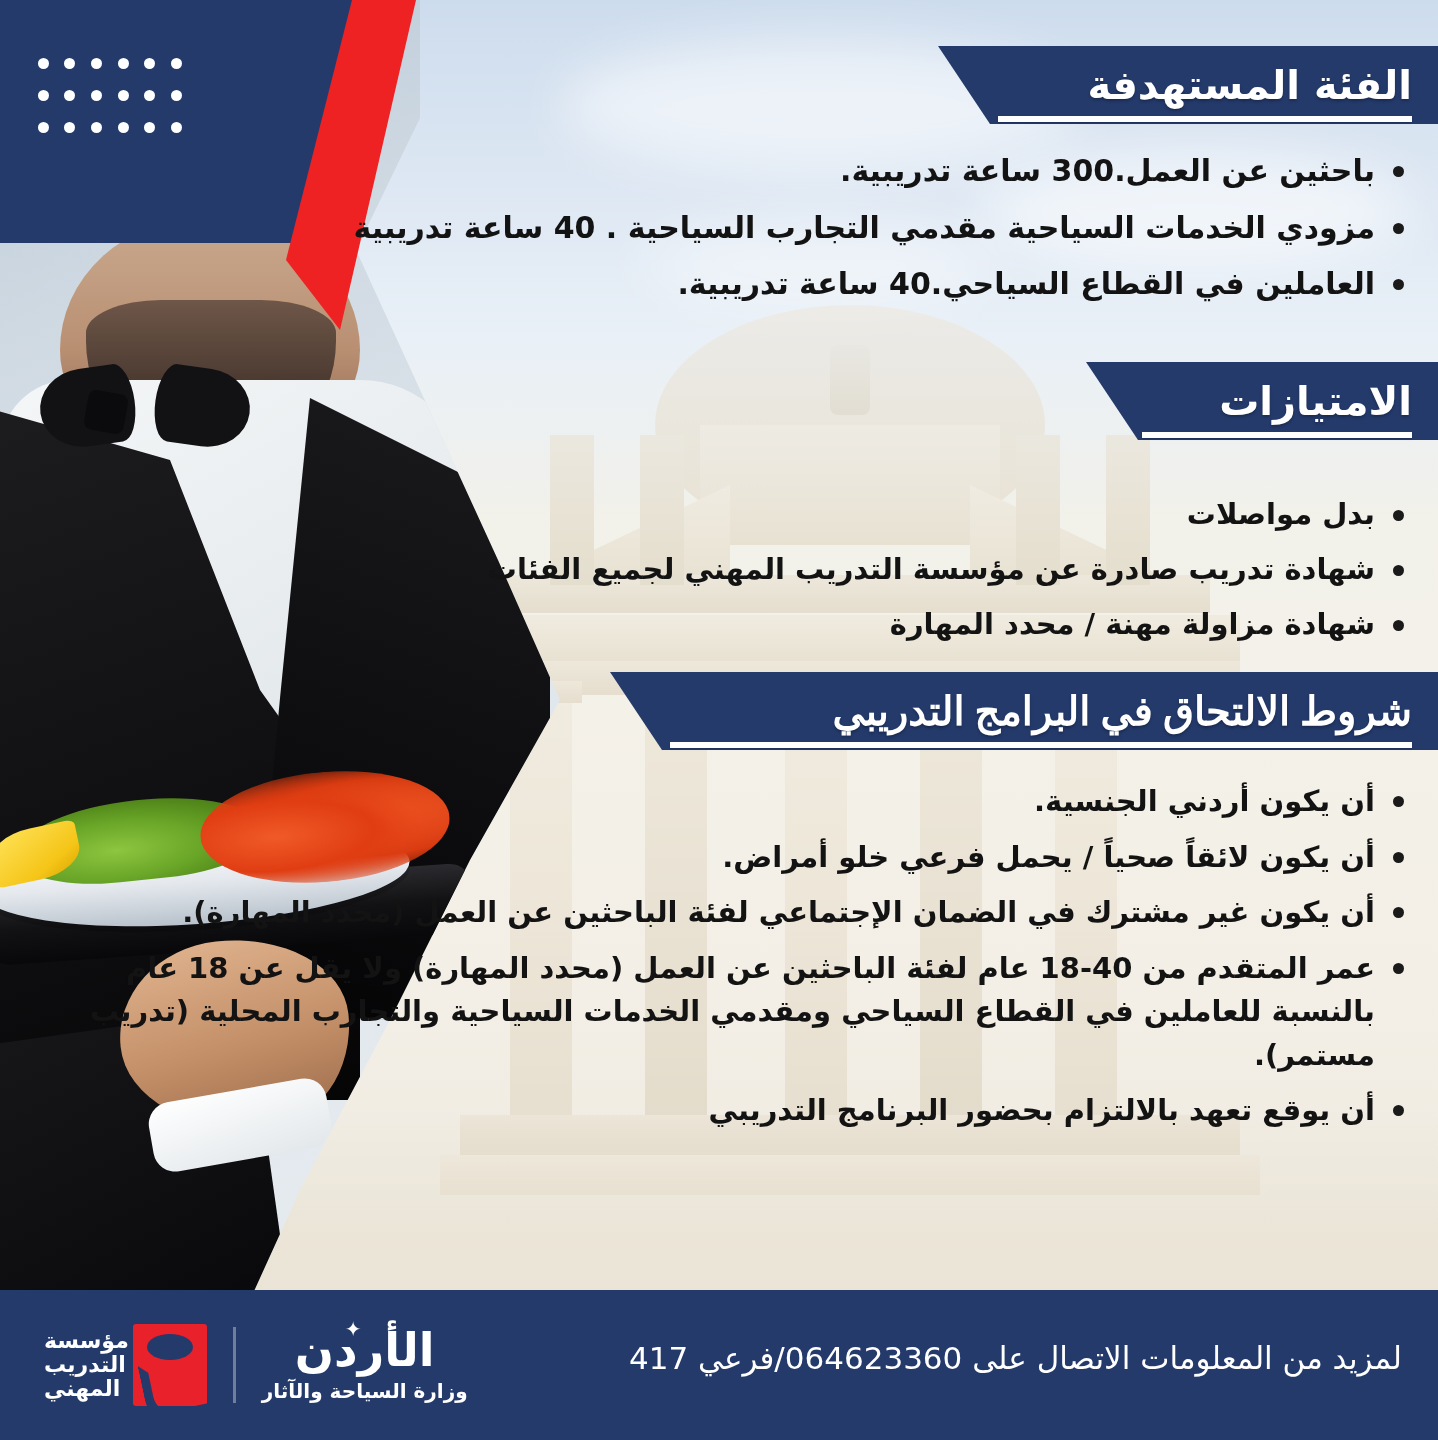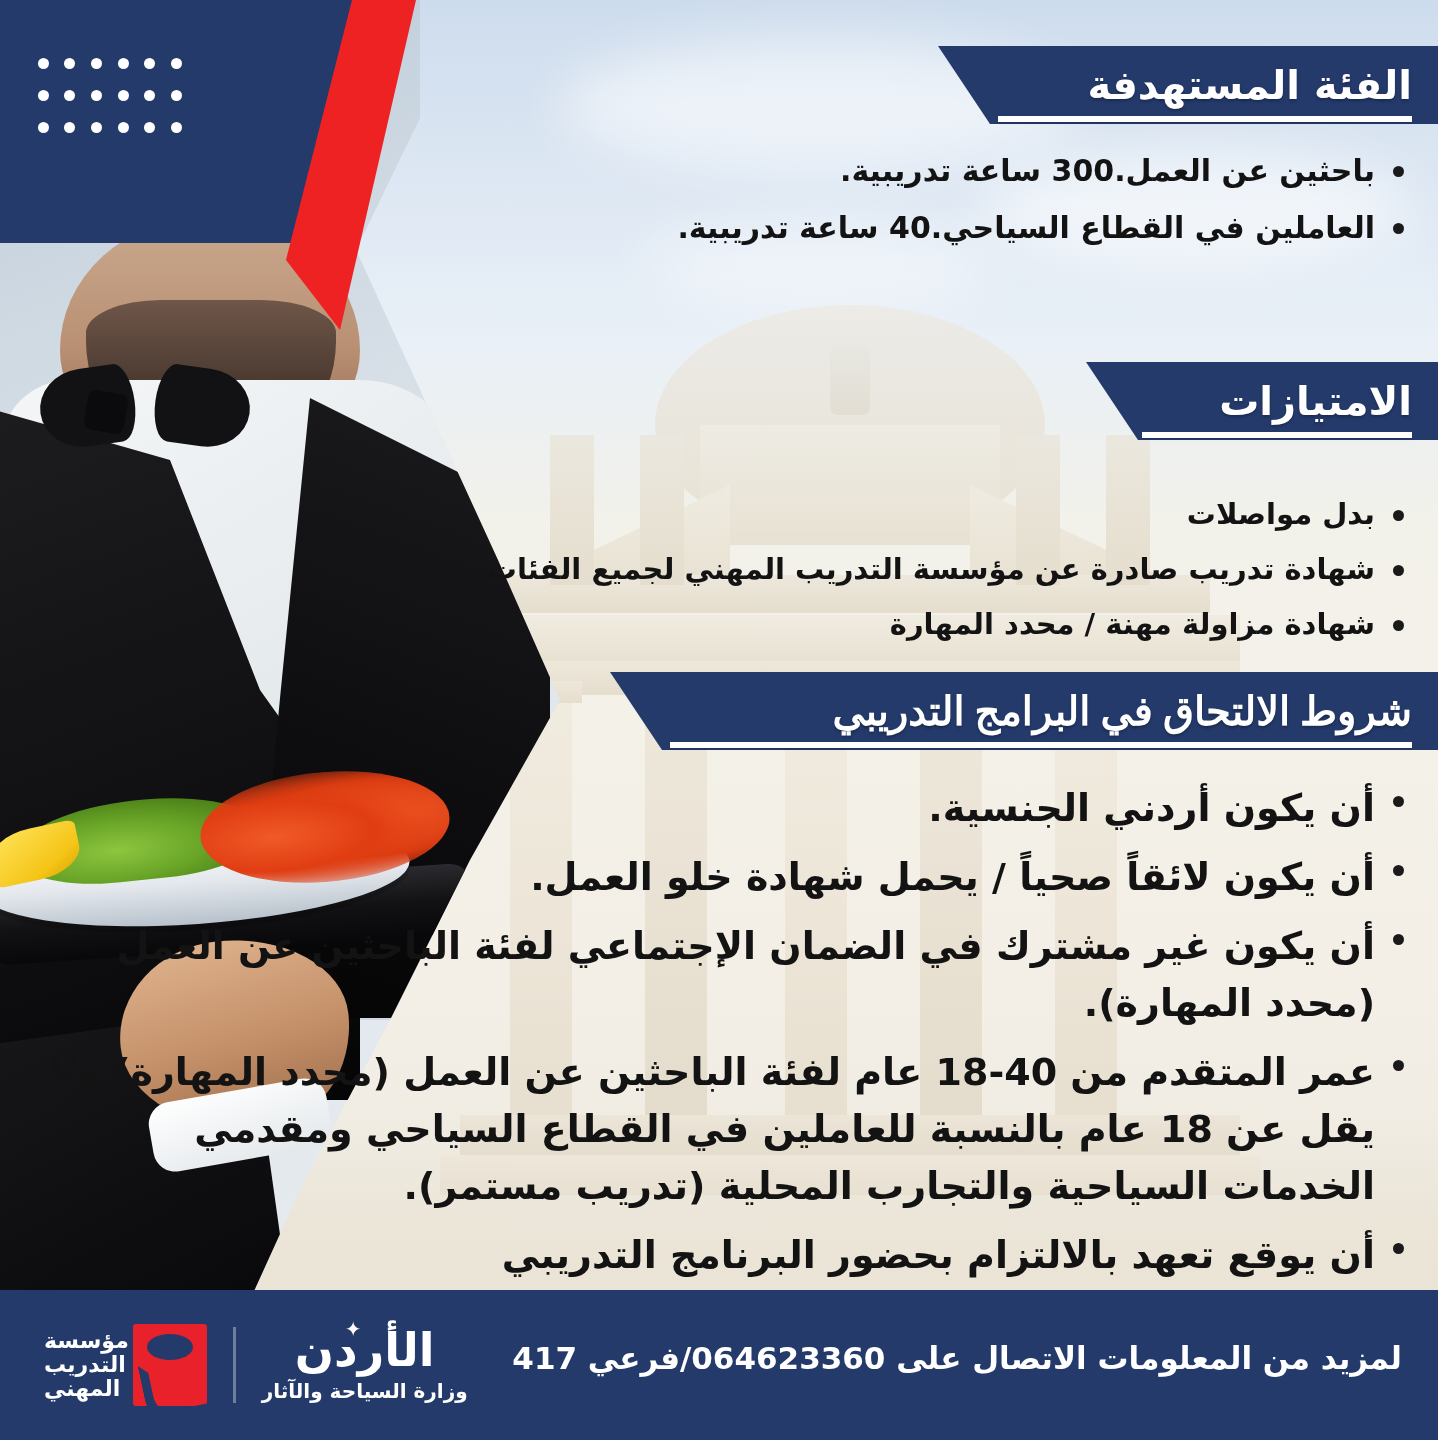--- a/index.html
+++ b/index.html
@@ -244,31 +244,31 @@
     font-size:29px;line-height:1.42;font-weight:bold;
     color:#131313;
     text-align:right;
   }
 
   #list1{ top:150px; width:1360px; }
   #list1 .litext{ font-size:30px; }
   #list2{ top:462px; width:1360px;margin-top:32px; }
   #list2 .litext{ font-size:29px; }
   #list3{ top:780px; width:1360px; }
-  #list3 .litext{ font-size:38px; line-height:1.5; }
+  #list3 .litext{ font-size:29px; line-height:1.5; }
   #list3 .li{ margin-bottom:12px; }
 
   
   .footer{
     position:absolute;left:0;bottom:0;width:1438px;height:150px;
     background:#243a6b;
   }
   .footer-text{
     position:absolute;right:36px;top:50px;
-    color:#ffffff;font-size:31px;font-weight:bold;direction:rtl;
+    color:#ffffff;font-size:31px;font-weight:normal;direction:rtl;
     white-space:nowrap;
   }
   .logos{
     position:absolute;left:44px;top:22px;height:106px;
     display:flex;flex-direction:row-reverse;align-items:center;gap:26px;
   }
   
   .vtc{display:flex;flex-direction:row;align-items:center;gap:4px;direction:rtl;}
   .vtc-mark{
     width:74px;height:82px;background:#e8212b;position:relative;flex:0 0 auto;
@@ -415,20 +415,24 @@
   </div>
   <div class="heading-rule" id="h1rule"></div>
 
   <div class="list" id="list1">
     <div class="li">
       <span class="bullet"></span>
       <span class="litext">باحثين عن العمل.300 ساعة تدريبية.</span>
     </div>
     <div class="li">
       <span class="bullet"></span>
+      <span class="litext">مزودي الخدمات السياحية مقدمي التجارب السياحية . 40 ساعة تدريبية</span>
+    </div>
+    <div class="li">
+      <span class="bullet"></span>
       <span class="litext">العاملين في القطاع السياحي.40  ساعة تدريبية.</span>
     </div>
   </div>
 
   <div class="heading" id="h2">
     <span class="htext">الامتيازات</span>
   </div>
   <div class="heading-rule" id="h2rule"></div>
 
   <div class="list" id="list2">
@@ -451,21 +455,21 @@
   </div>
   <div class="heading-rule" id="h3rule"></div>
 
   <div class="list" id="list3">
     <div class="li">
       <span class="bullet"></span>
       <span class="litext">أن يكون أردني الجنسية.</span>
     </div>
     <div class="li">
       <span class="bullet"></span>
-      <span class="litext">أن يكون لائقاً صحياً / يحمل شهادة خلو العمل.</span>
+      <span class="litext">أن يكون لائقاً صحياً / يحمل فرعي خلو أمراض.</span>
     </div>
     <div class="li">
       <span class="bullet"></span>
       <span class="litext">أن يكون غير مشترك في الضمان الإجتماعي لفئة الباحثين عن العمل (محدد المهارة).</span>
     </div>
     <div class="li">
       <span class="bullet"></span>
       <span class="litext">عمر المتقدم من 40-18 عام لفئة الباحثين عن العمل (محدد المهارة) ولا يقل عن 18 عام بالنسبة للعاملين في القطاع السياحي ومقدمي الخدمات السياحية والتجارب المحلية (تدريب مستمر).</span>
     </div>
     <div class="li">

